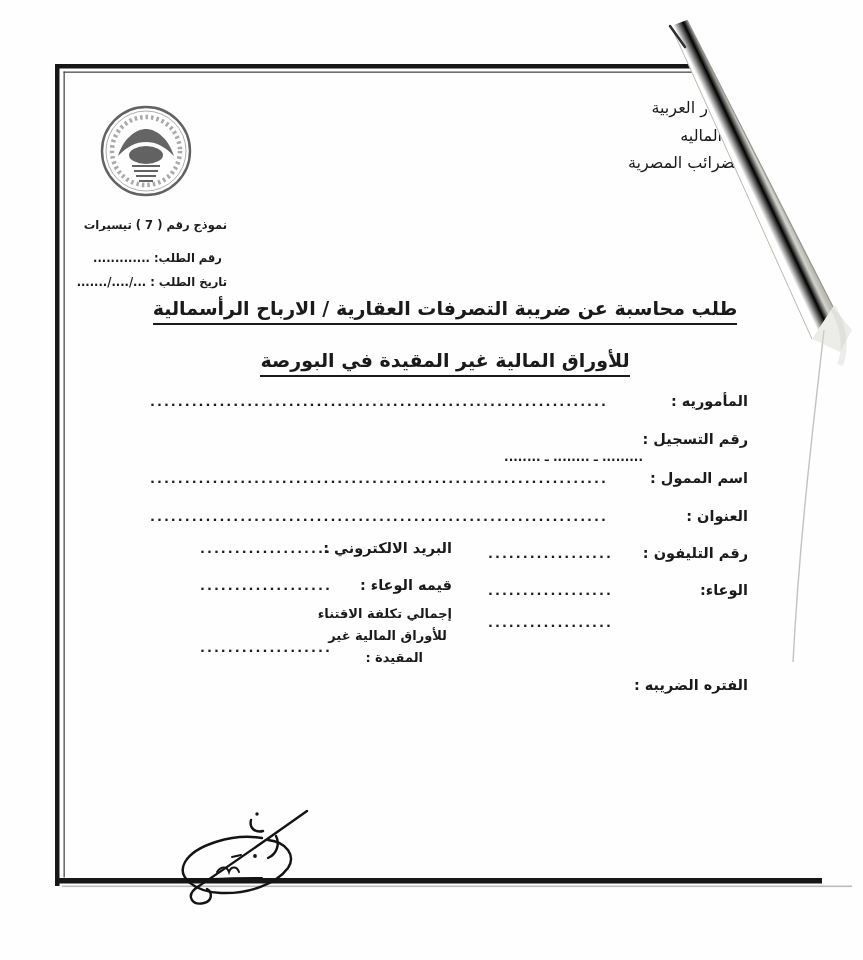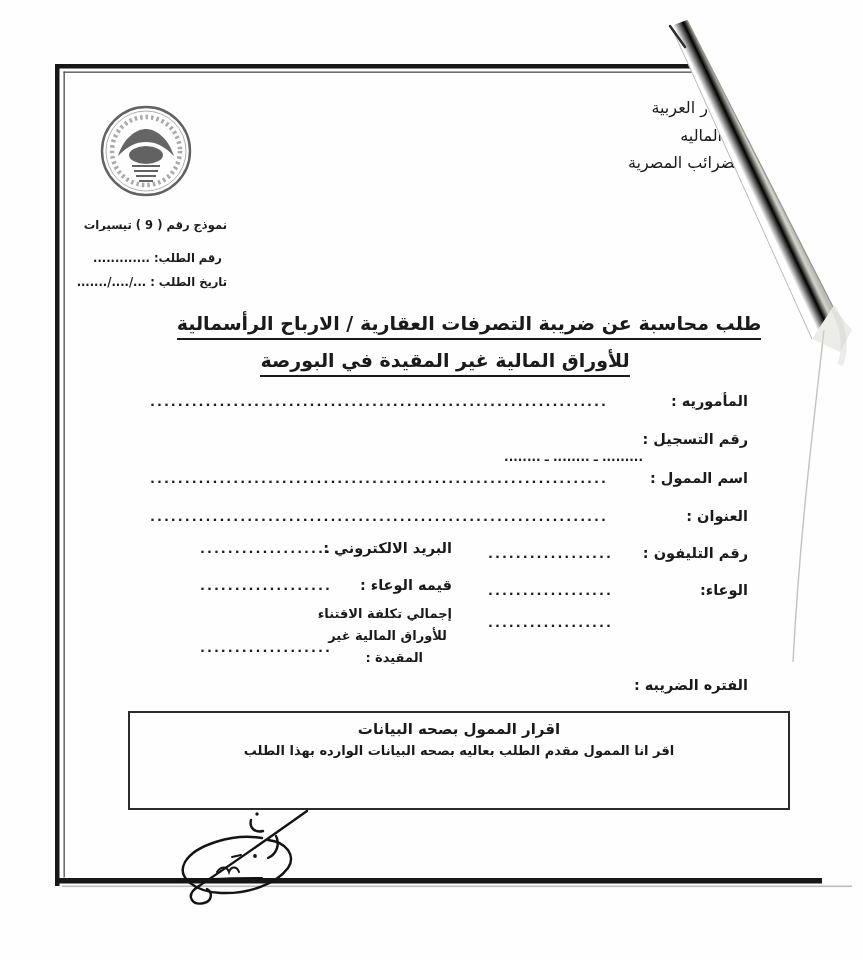--- a/index.html
+++ b/index.html
@@ -51,25 +51,25 @@
 
     <path d="M824,330 C814,420 800,530 793,662" stroke="#999993" stroke-width="1.4" fill="none" opacity="0.6"></path>
   </svg>
 
   <div class="z2">
 
     <div class="abs ar hline" style="top:96px;right:155px;">ر العربية</div>
     <div class="abs ar hline" style="top:124px;right:141px;">الماليه</div>
     <div class="abs ar hline" style="top:151px;right:119px;">الضرائب المصرية</div>
 
-    <div class="abs ar meta" style="top:218px;right:636px;">نموذج رقم ( 9 ) تيسيرات</div>
+    <div class="abs ar meta" style="top:218px;right:636px;">نموذج رقم ( 7 ) تيسيرات</div>
     <div class="abs ar meta" style="top:251px;right:641px;">رقم الطلب: .............</div>
     <div class="abs ar meta" style="top:275px;right:636px;">تاريخ الطلب : .../..../.......</div>
 
-    <div class="abs ar title" style="top:312px;padding-left:24px;"><span>طلب محاسبة عن ضريبة التصرفات العقارية / الارباح الرأسمالية</span></div>
+    <div class="abs ar title" style="top:297px;"><span>طلب محاسبة عن ضريبة التصرفات العقارية / الارباح الرأسمالية</span></div>
     <div class="abs ar title" style="top:349px;"><span>للأوراق المالية غير المقيدة في البورصة</span></div>
 
     <div class="abs ar label" style="top:393px;right:115px;">المأموريه :</div>
     <div class="abs dots" style="top:394px;left:150px;width:458px;">........................................................................................................................</div>
 
     <div class="abs ar label" style="top:431px;right:115px;">رقم التسجيل :</div>
     <div class="abs regval" style="top:437px;left:478px;width:165px;">......... ـ ........ ـ ........</div>
 
     <div class="abs ar label" style="top:470px;right:115px;">اسم الممول :</div>
     <div class="abs dots" style="top:471px;left:150px;width:458px;">........................................................................................................................</div>
@@ -87,24 +87,20 @@
     <div class="abs ar label" style="top:577px;right:411px;">قيمه الوعاء :</div>
     <div class="abs dots" style="top:578px;left:200px;width:130px;">........................................</div>
 
     <div class="abs ar label" style="top:631px;right:115px;margin-top:46px;">الفتره الضريبه :</div>
     <div class="abs dots" style="top:615px;left:488px;width:124px;">........................................</div>
     <div class="abs ar label-sm" style="top:604px;right:411px;">إجمالي تكلفة الاقتناء</div>
     <div class="abs ar label-sm" style="top:626px;right:416px;">للأوراق المالية غير</div>
     <div class="abs ar label-sm" style="top:648px;right:440px;">المقيدة :</div>
     <div class="abs dots" style="top:640px;left:200px;width:130px;">........................................</div>
 
-    <div class="abs ar decl-box">
-      <div class="decl-title">اقرار الممول بصحه البيانات</div>
-      <div class="decl-body">اقر انا الممول مقدم الطلب بعاليه بصحه البيانات الوارده بهذا الطلب</div>
-    </div>
   </div>
 
   <svg class="z3" width="863" height="960" viewBox="0 0 863 960">
     <defs>
       <linearGradient id="foldgrad" gradientUnits="userSpaceOnUse" x1="680" y1="40" x2="699" y2="31">
         <stop offset="0" stop-color="#ffffff"></stop>
         <stop offset="0.5" stop-color="#ededé9"></stop>
         <stop offset="0.82" stop-color="#d3d3cd"></stop>
         <stop offset="1" stop-color="#bcbcb5"></stop>
       </linearGradient>

